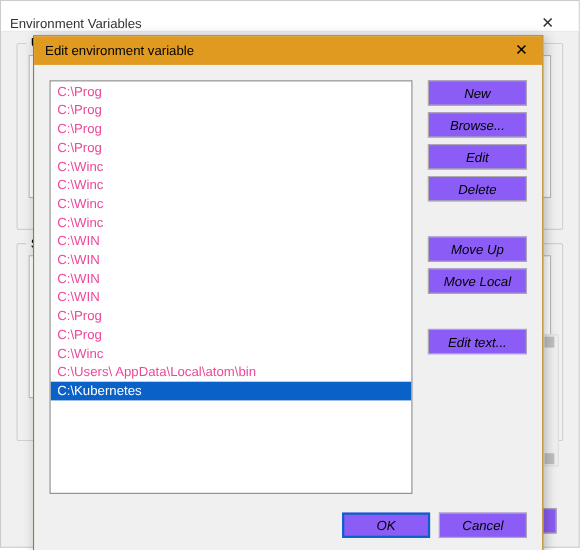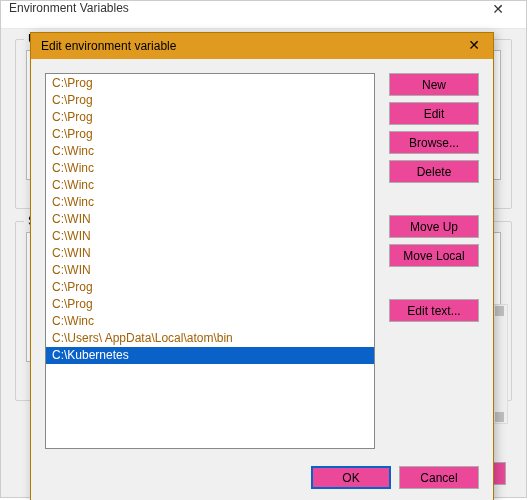--- a/index.html
+++ b/index.html
@@ -1,44 +1,44 @@
 <!DOCTYPE html>
 <html><head>
 <meta charset="utf-8">
 <style>
 * { box-sizing: border-box; font-family: "Segoe UI", Tahoma, sans-serif; font-size: 12px; }
 body { margin: 0; background: #fff; width: 529px; height: 500px; overflow: hidden; position: relative; }
 
 
 .parent-dialog { position: absolute; left: 0; top: 0; width: 527px; height: 498px; border: 1px solid #ccc; background: #f0f0f0; }
-.parent-titlebar { height: 28px; background: #fff; border-bottom: 1px solid #e8e8e8; display: flex; align-items: flex-start; padding: 0 8px; justify-content: space-between; }
+.parent-titlebar { height: 28px; background: #fff; border-bottom: 1px solid #e8e8e8; display: flex; align-items: flex-end; padding: 0 8px; justify-content: space-between; }
 .parent-titlebar span { color: #333; }
 .parent-close { width: 40px; text-align: center; color: #333; font-size: 14px; }
 .parent-body { position: relative; padding: 10px 14px; height: calc(100% - 28px); }
 .groupbox { border: 1px solid #d0d0d0; border-radius: 2px; padding: 10px; position: relative; margin-bottom: 12px; }
 .groupbox .legend { position: absolute; top: -8px; left: 8px; background: #f0f0f0; padding: 0 4px; }
 .var-table { background: #fff; border: 1px solid #bbb; height: 130px; overflow: hidden; padding: 4px 6px; line-height: 18px; color: #222; }
 .parent-bottom-buttons { position: absolute; right: 20px; bottom: 12px; display: flex; gap: 8px; }
 
 
 .child-dialog { position: absolute; left: 30px; top: 32px; width: 464px; height: 472px; border: 1px solid #b07a00; background: #f0f0f0; box-shadow: 2px 2px 10px rgba(0,0,0,0.25); }
 .child-titlebar { height: 26px; background: #e09a1f; display: flex; align-items: center; justify-content: space-between; padding: 0 6px 0 10px; }
 .child-titlebar span { color: #000; }
 .child-close { width: 26px; height: 20px; text-align: center; line-height: 18px; color: #000; font-size: 14px; }
 .child-body { display: flex; padding: 14px; gap: 14px; height: calc(100% - 26px); flex-direction: column; }
 .child-main { display: flex; gap: 14px; flex: 1; min-height: 0; }
 
 .path-listbox { flex: 1; background: #fff; border: 1px solid #888; overflow: hidden; padding: 1px 0; }
-.path-item { padding: 1px 6px; height: 17px; line-height: 15px; white-space: nowrap; overflow: hidden; text-overflow: clip; color: #a16207; }
+.path-item { padding: 1px 6px; height: 17px; line-height: 15px; white-space: nowrap; overflow: hidden; text-overflow: clip; color: #ec4899; }
 .path-item.selected { background: #0a62c9; color: #ffffff; }
 
 .side-buttons { width: 90px; display: flex; flex-direction: column; gap: 6px; }
 .side-buttons .gap { height: 20px; }
 
-.btn { background: #ec4899; border: 1px solid #adadad; height: 23px; display: flex; align-items: center; justify-content: center; cursor: default; min-width: 80px; }
+.btn { background: #8b5cf6; border: 1px solid #adadad; height: 23px; display: flex; align-items: center; justify-content: center; cursor: default; min-width: 80px; font-style: italic; }
 .btn.primary { border: 2px solid #0a62c9; }
 .child-footer { display: flex; justify-content: flex-end; gap: 8px; padding-top: 3px; }
 
 .scrollbar-fake { position: absolute; right: 18px; top: 275px; width: 17px; height: 120px; background: #f0f0f0; border: 1px solid #ddd; }
 .scrollbar-fake::before { content:""; position:absolute; top:1px; left:3px; right:3px; height:10px; background:#c0c0c0;}
 .scrollbar-fake::after { content:""; position:absolute; bottom:1px; left:3px; right:3px; height:10px; background:#c0c0c0;}
 </style>
 </head>
 <body>
 
@@ -103,22 +103,22 @@
           <div class="path-item">C:\WIN</div>
           <div class="path-item">C:\WIN</div>
           <div class="path-item">C:\Prog</div>
           <div class="path-item">C:\Prog</div>
           <div class="path-item">C:\Winc</div>
           <div class="path-item">C:\Users\            AppData\Local\atom\bin</div>
           <div class="path-item selected">C:\Kubernetes</div>
         </div>
       <div class="side-buttons">
         <div class="btn">New</div>
+        <div class="btn">Browse...</div>
         <div class="btn">Edit</div>
-        <div class="btn">Browse...</div>
         <div class="btn">Delete</div>
         <div class="gap"></div>
         <div class="btn">Move Up</div>
         <div class="btn">Move Local</div>
         <div class="gap"></div>
         <div class="btn">Edit text...</div>
       </div>
     </div>
     <div class="child-footer">
       <div class="btn primary">OK</div>

